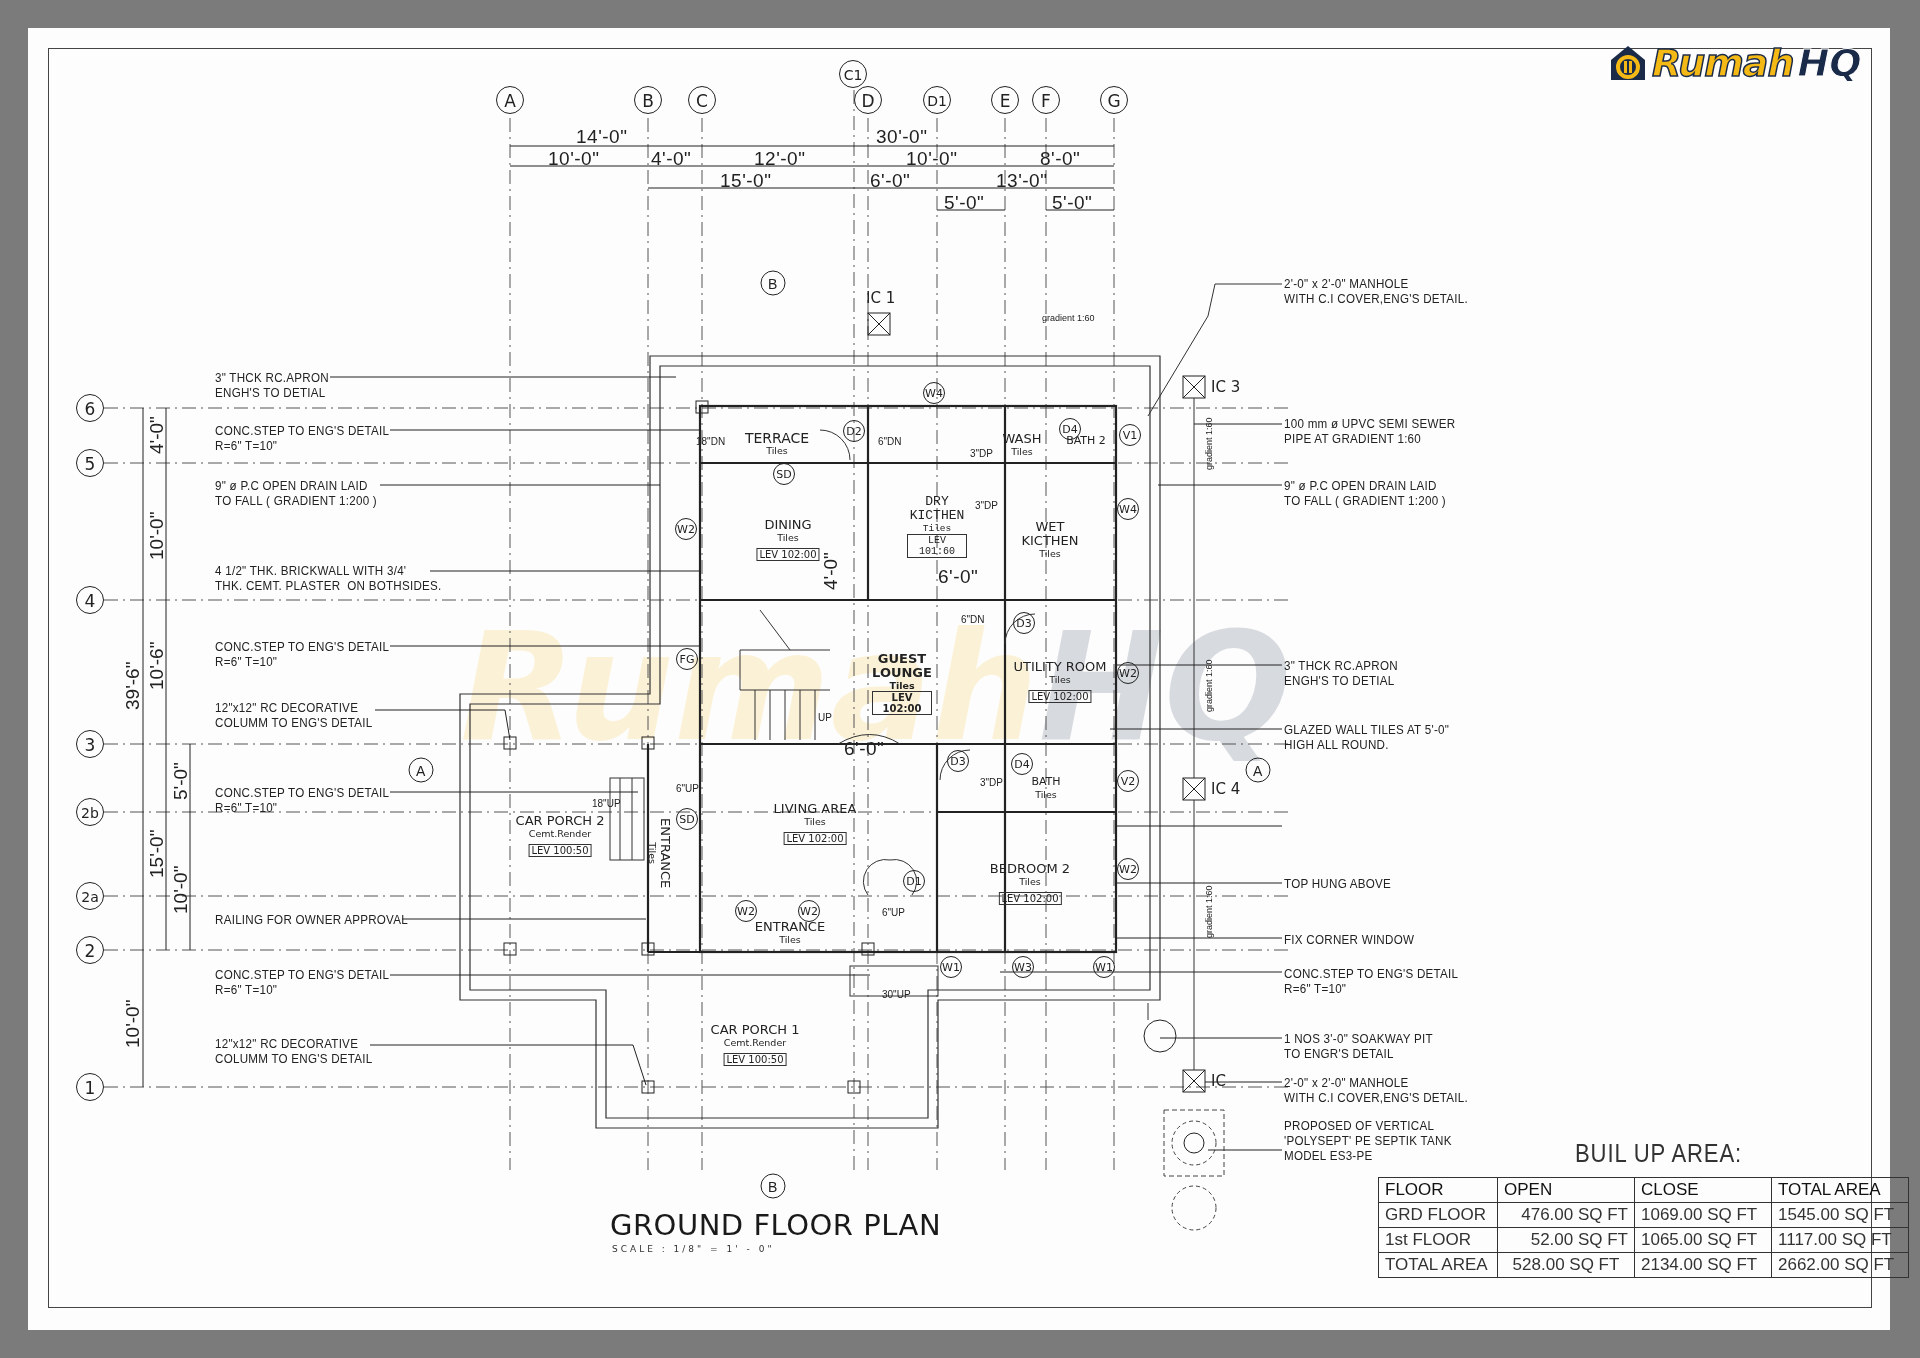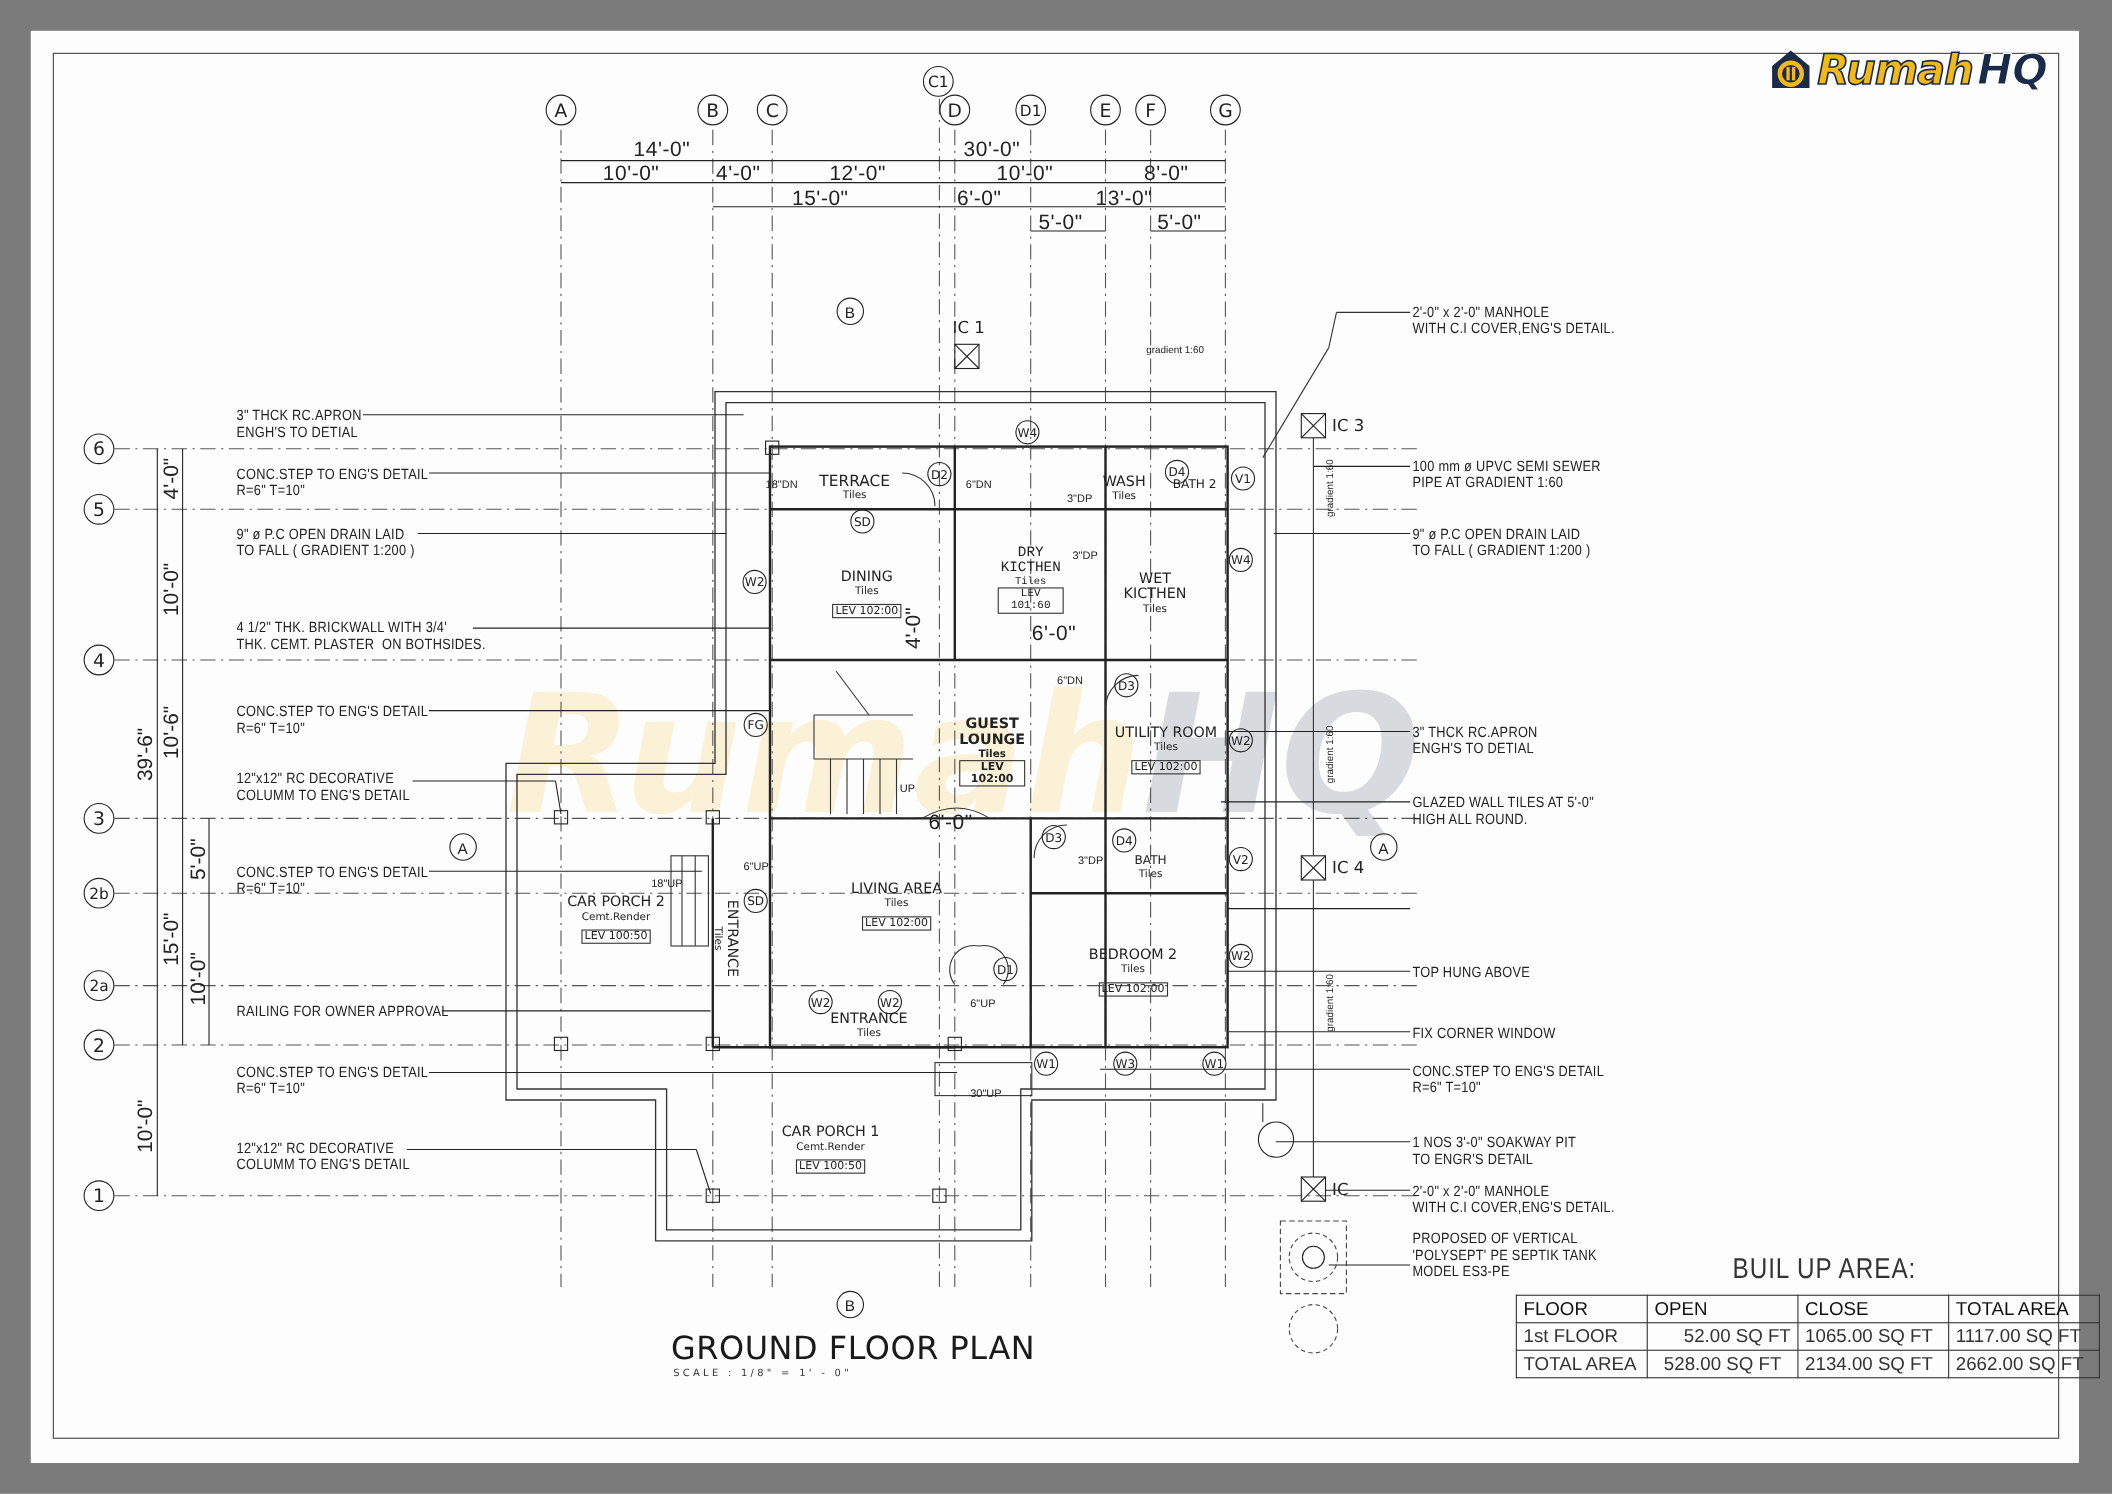--- a/index.html
+++ b/index.html
@@ -397,20 +397,26 @@
 <div class="area-title">BUIL UP AREA:</div>
 <table class="area">
   <tbody>
       <tr>
     <th class="w1">FLOOR</th>
     <th class="w2">OPEN</th>
     <th class="w3">CLOSE</th>
     <th class="w4">TOTAL AREA</th>
   </tr>
   <tr>
+    <td>GRD FLOOR</td>
+    <td style="text-align:right;">476.00 SQ FT</td>
+    <td>1069.00 SQ FT</td>
+    <td>1545.00 SQ FT</td>
+  </tr>
+  <tr>
     <td>1st FLOOR</td>
     <td style="text-align:right;">52.00 SQ FT</td>
     <td>1065.00 SQ FT</td>
     <td>1117.00 SQ FT</td>
   </tr>
   <tr>
     <td>TOTAL AREA</td>
     <td style="text-align:center;">528.00 SQ FT</td>
     <td>2134.00 SQ FT</td>
     <td>2662.00 SQ FT</td>

